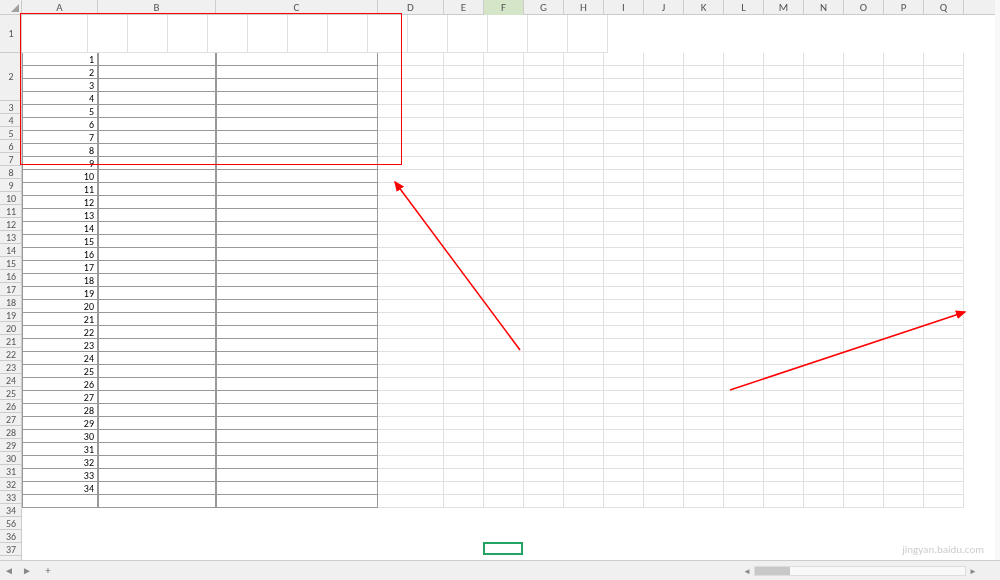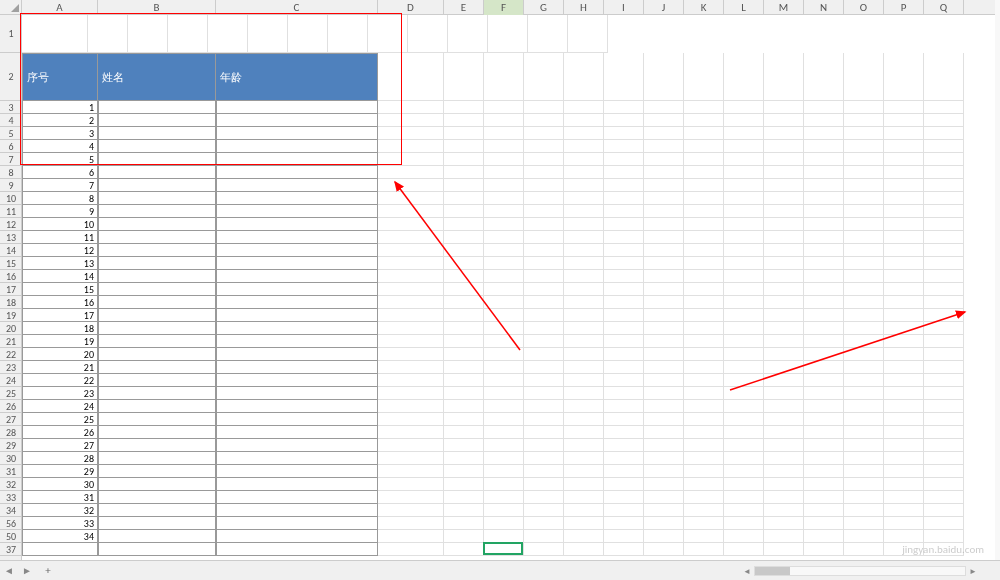--- a/index.html
+++ b/index.html
@@ -112,58 +112,39 @@
       <div class="row-header" style="height: 13px;">26</div>
       <div class="row-header" style="height: 13px;">27</div>
       <div class="row-header" style="height: 13px;">28</div>
       <div class="row-header" style="height: 13px;">29</div>
       <div class="row-header" style="height: 13px;">30</div>
       <div class="row-header" style="height: 13px;">31</div>
       <div class="row-header" style="height: 13px;">32</div>
       <div class="row-header" style="height: 13px;">33</div>
       <div class="row-header" style="height: 13px;">34</div>
       <div class="row-header" style="height: 13px;">56</div>
-      <div class="row-header" style="height: 13px;">50</div>
+      <div class="row-header" style="height: 13px;">36</div>
       <div class="row-header" style="height: 13px;">37</div>
     </div>
   <div class="grid-area" id="gridArea">
       <div class="grid-row" style="height: 38px;">
         <div class="grid-cell" style="width: 66px; height: 38px;"></div>
         <div class="grid-cell" style="width: 40px; height: 38px;"></div>
         <div class="grid-cell" style="width: 40px; height: 38px;"></div>
         <div class="grid-cell" style="width: 40px; height: 38px;"></div>
         <div class="grid-cell" style="width: 40px; height: 38px;"></div>
         <div class="grid-cell" style="width: 40px; height: 38px;"></div>
         <div class="grid-cell" style="width: 40px; height: 38px;"></div>
         <div class="grid-cell" style="width: 40px; height: 38px;"></div>
         <div class="grid-cell" style="width: 40px; height: 38px;"></div>
         <div class="grid-cell" style="width: 40px; height: 38px;"></div>
         <div class="grid-cell" style="width: 40px; height: 38px;"></div>
         <div class="grid-cell" style="width: 40px; height: 38px;"></div>
         <div class="grid-cell" style="width: 40px; height: 38px;"></div>
         <div class="grid-cell" style="width: 40px; height: 38px;"></div>
-      </div>
-      <div class="grid-row" style="height: 48px;">
-        <div class="header-cell" style="width: 76px; height: 48px; border-left: 1px solid rgb(153, 153, 153);">序号</div>
-        <div class="header-cell" style="width: 118px; height: 48px;">姓名</div>
-        <div class="header-cell" style="width: 162px; height: 48px;">年龄</div>
-        <div class="grid-cell" style="width: 66px; height: 48px;"></div>
-        <div class="grid-cell" style="width: 40px; height: 48px;"></div>
-        <div class="grid-cell" style="width: 40px; height: 48px;"></div>
-        <div class="grid-cell" style="width: 40px; height: 48px;"></div>
-        <div class="grid-cell" style="width: 40px; height: 48px;"></div>
-        <div class="grid-cell" style="width: 40px; height: 48px;"></div>
-        <div class="grid-cell" style="width: 40px; height: 48px;"></div>
-        <div class="grid-cell" style="width: 40px; height: 48px;"></div>
-        <div class="grid-cell" style="width: 40px; height: 48px;"></div>
-        <div class="grid-cell" style="width: 40px; height: 48px;"></div>
-        <div class="grid-cell" style="width: 40px; height: 48px;"></div>
-        <div class="grid-cell" style="width: 40px; height: 48px;"></div>
-        <div class="grid-cell" style="width: 40px; height: 48px;"></div>
-        <div class="grid-cell" style="width: 40px; height: 48px;"></div>
       </div>
       <div class="grid-row" style="height: 13px;">
         <div class="data-cell numcell" style="border-left: 1px solid rgb(153, 153, 153); width: 76px; height: 13px;">1</div>
         <div class="data-cell" style="width: 118px; height: 13px;"></div>
         <div class="data-cell" style="width: 162px; height: 13px;"></div>
         <div class="grid-cell" style="width: 66px; height: 13px;"></div>
         <div class="grid-cell" style="width: 40px; height: 13px;"></div>
         <div class="grid-cell" style="width: 40px; height: 13px;"></div>
         <div class="grid-cell" style="width: 40px; height: 13px;"></div>
         <div class="grid-cell" style="width: 40px; height: 13px;"></div>

